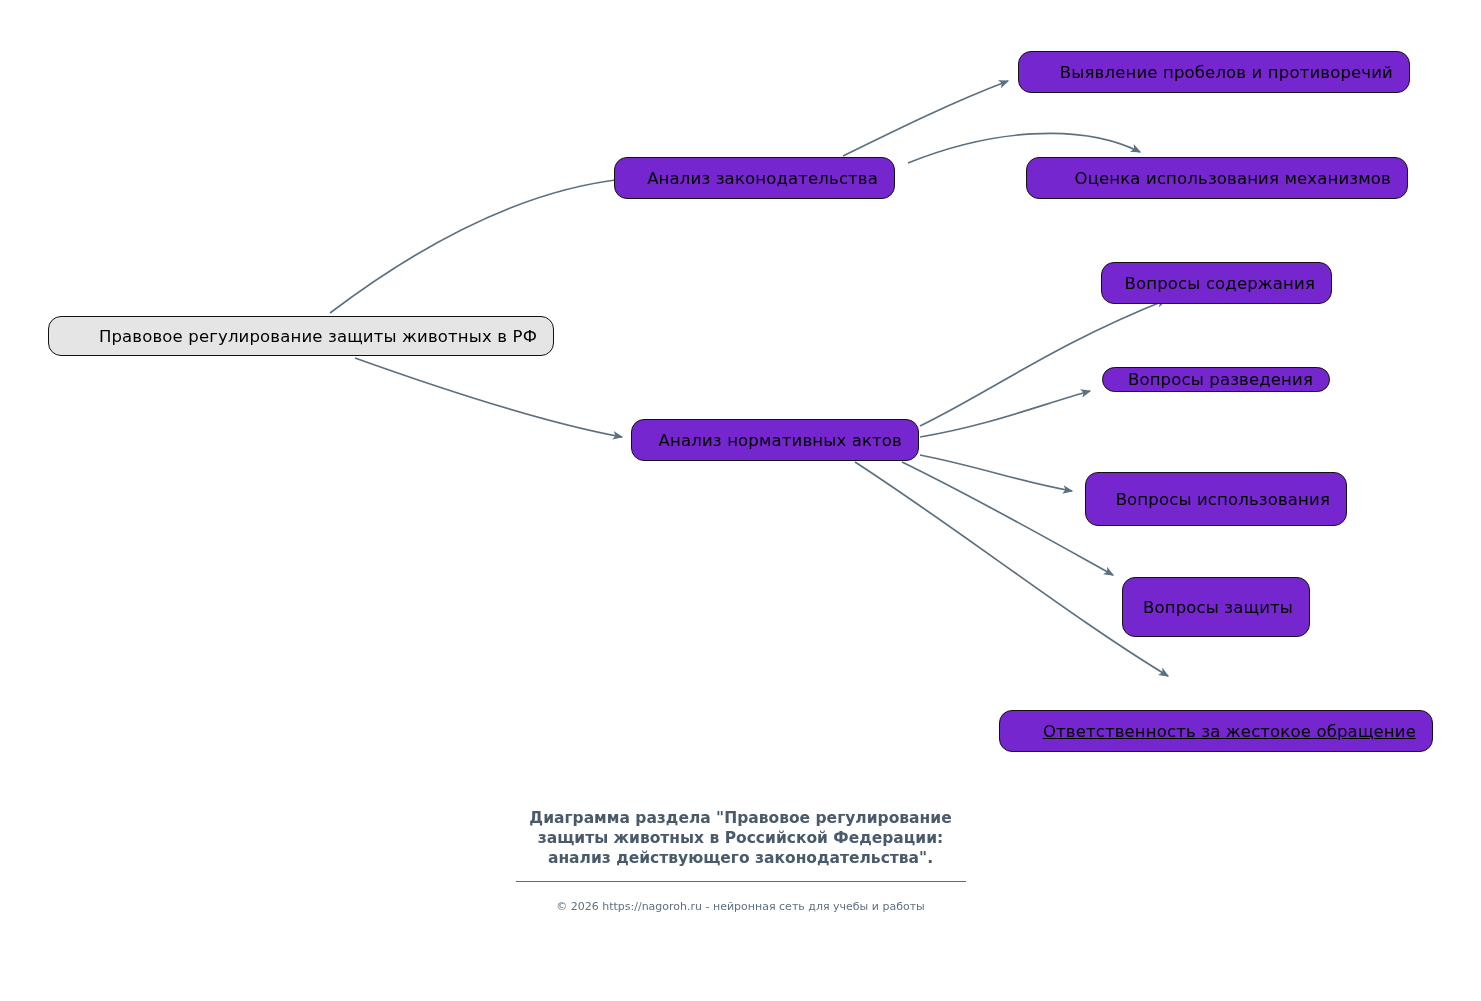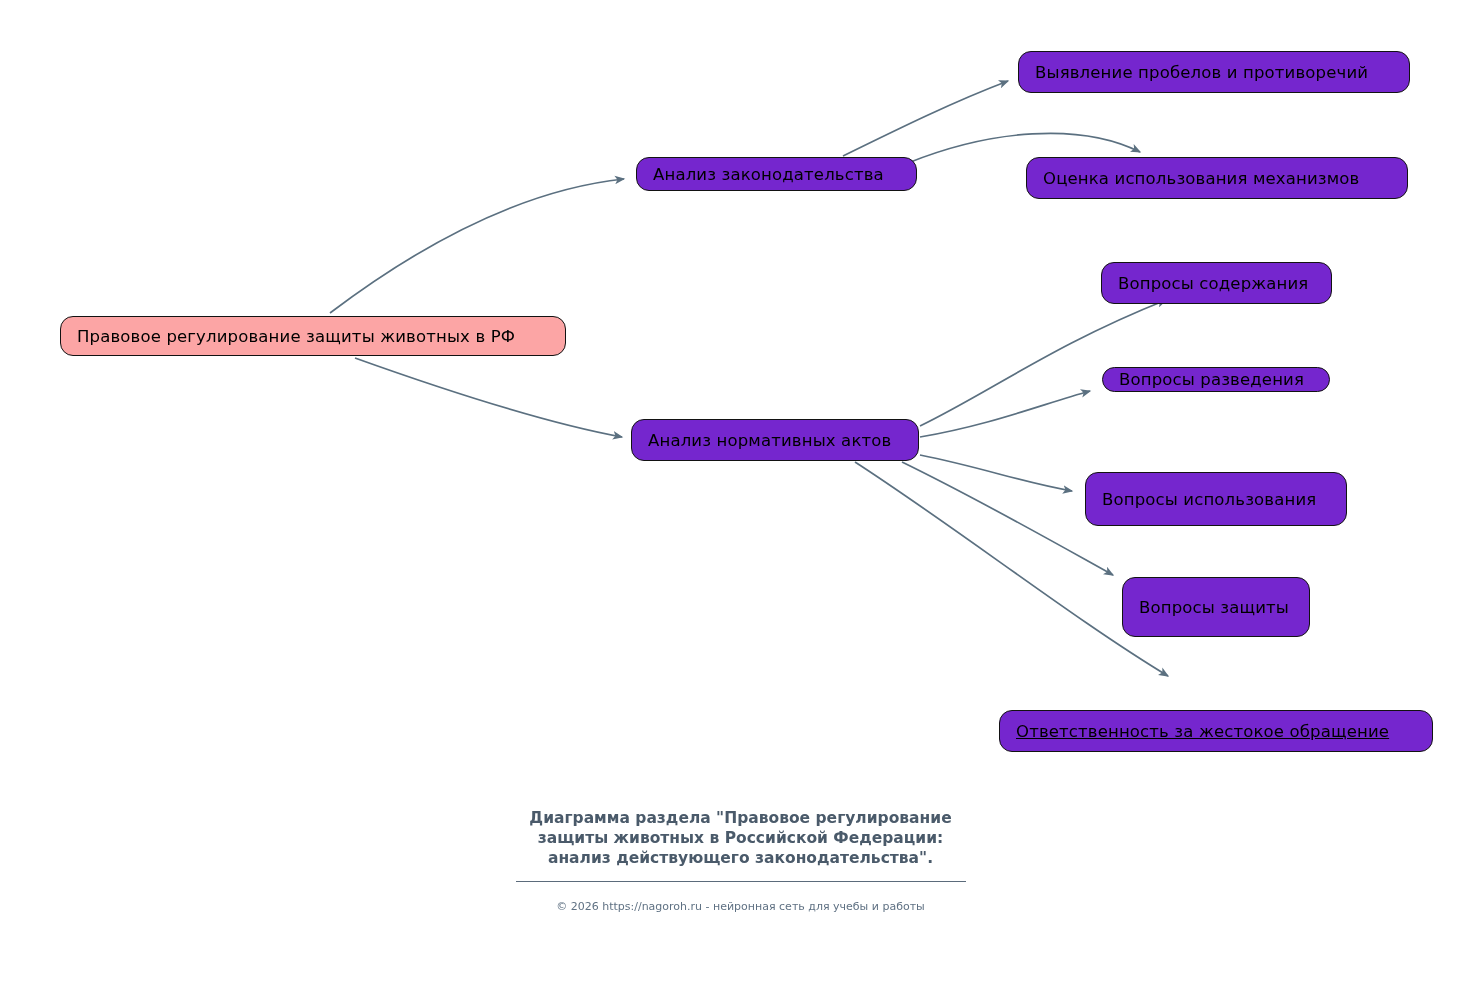--- a/index.html
+++ b/index.html
@@ -24,34 +24,33 @@
     top: 0;
     width: 1481px;
     height: 1001px;
     pointer-events: none;
   }
   .node {
     position: absolute;
     box-sizing: border-box;
     display: flex;
     align-items: center;
-    justify-content: flex-start;
+    justify-content: flex-end;
     border-radius: 13px;
     border: 1.6px solid #121212;
     color: #000000;
     font-size: 16.5px;
     font-weight: 400;
     letter-spacing: 0.15px;
     white-space: nowrap;
     padding: 0 16px;
     font-family: "DejaVu Sans", "Liberation Sans", sans-serif;
   }
   .node.root {
-    background: #fca5a5;
-    margin-left: 12px;
+    background: #e5e5e5;
   }
   .node.branch,
   .node.leaf {
     background: #7526ce;
   }
   .caption-block {
     position: absolute;
     left: 0;
     width: 1481px;
     text-align: center;
@@ -111,21 +110,21 @@
       <path d="M 902 462 C 980 500 1050 540 1113 575"></path>
 
       <path d="M 855 462 C 960 530 1075 620 1168 676"></path>
     </g>
   </svg>
 
   <div class="node root" style="left:48px; top:316px; width:506px; height:40px;">
     <span>Правовое регулирование защиты животных в РФ</span>
   </div>
 
-  <div class="node branch" style="left:636px; top:157px; width:281px; height:34px;">
+  <div class="node branch" style="left:614px; top:157px; width:281px; height:42px;">
     <span>Анализ законодательства</span>
   </div>
 
   <div class="node leaf" style="left:1018px; top:51px; width:392px; height:42px;">
     <span>Выявление пробелов и противоречий</span>
   </div>
 
   <div class="node leaf" style="left:1026px; top:157px; width:382px; height:42px;">
     <span>Оценка использования механизмов</span>
   </div>

